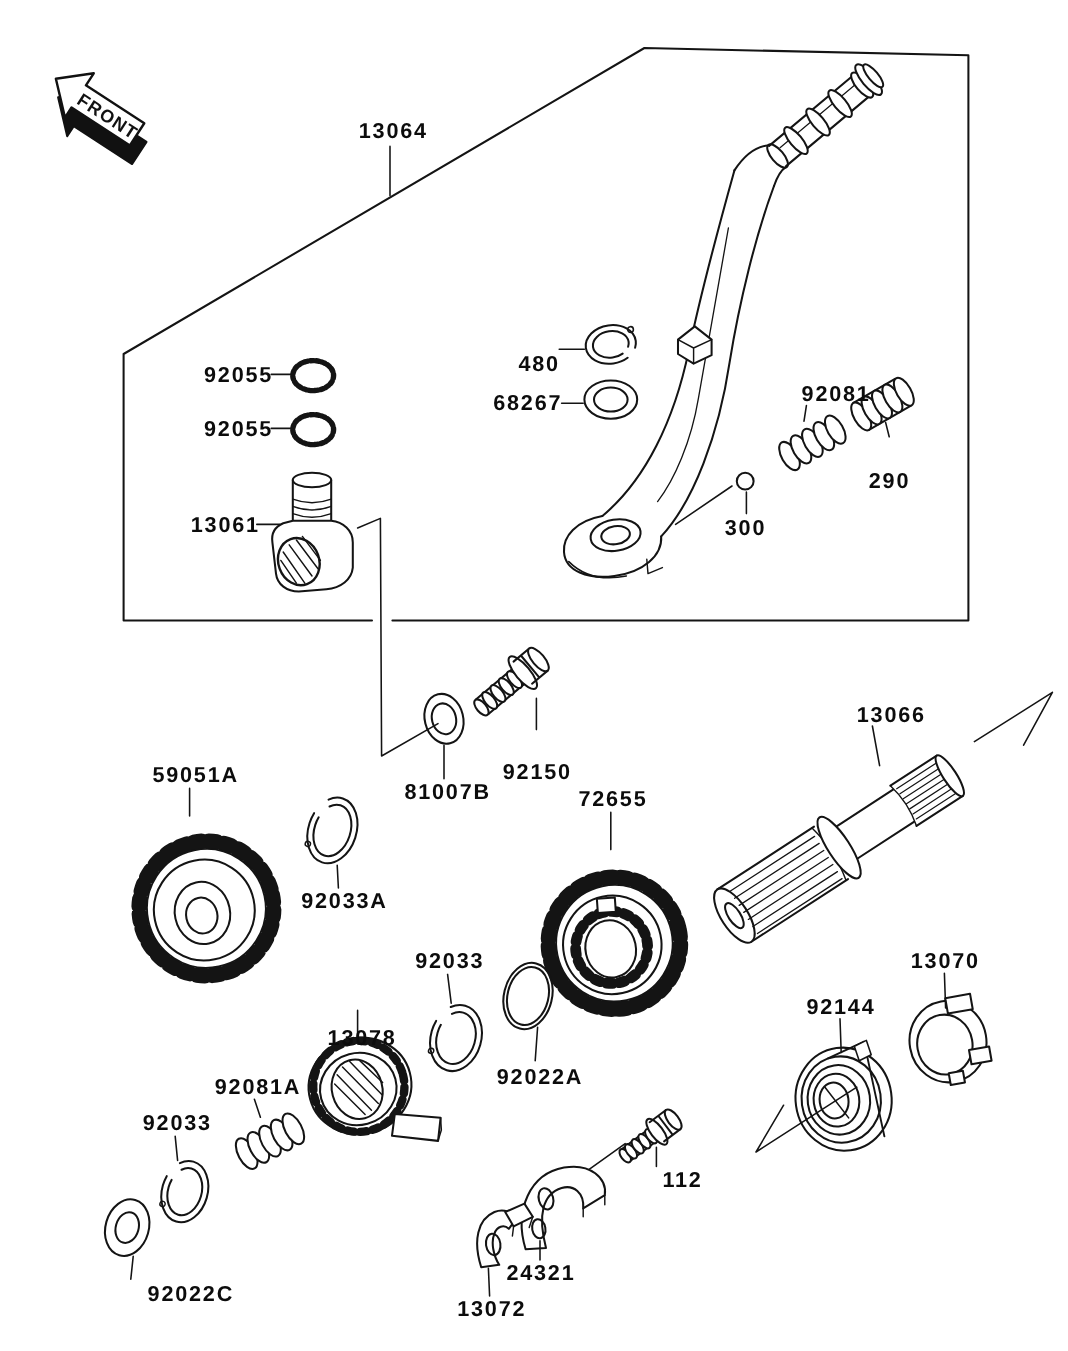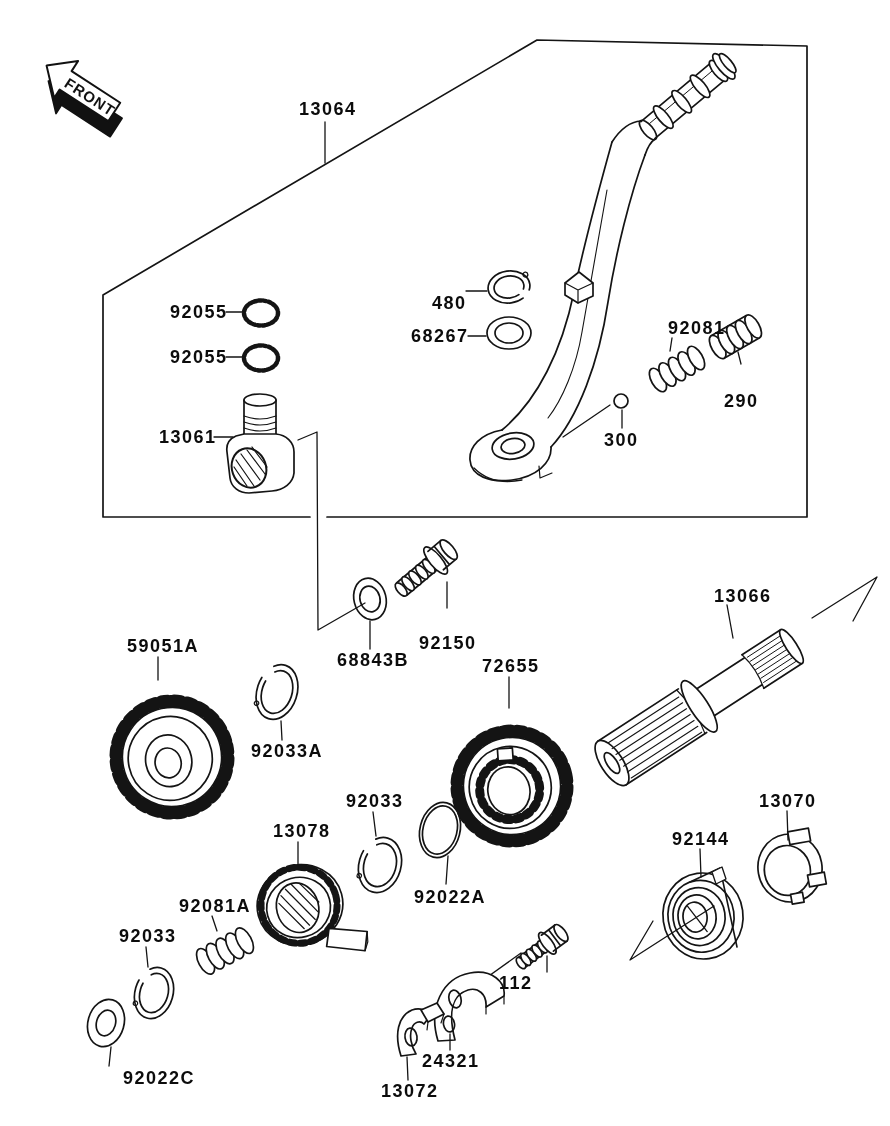--- a/index.html
+++ b/index.html
@@ -276,31 +276,31 @@
       <div class="part-label" style="left: 299px; top: 100px;">13064</div>
       <div class="part-label" style="left: 170px; top: 303px;">92055</div>
       <div class="part-label" style="left: 170px; top: 348px;">92055</div>
       <div class="part-label" style="left: 159px; top: 428px;">13061</div>
       <div class="part-label" style="left: 432px; top: 294px;">480</div>
       <div class="part-label" style="left: 411px; top: 327px;">68267</div>
       <div class="part-label" style="left: 668px; top: 319px;">92081</div>
       <div class="part-label" style="left: 724px; top: 366px; margin-top: 26px;">290</div>
       <div class="part-label" style="left: 604px; top: 431px;">300</div>
       <div class="part-label" style="left: 419px; top: 608px; margin-top: 26px;">92150</div>
-      <div class="part-label" style="left: 337px; top: 651px;">68843B</div>
+      <div class="part-label" style="left: 337px; top: 651px;">81007B</div>
       <div class="part-label" style="left: 127px; top: 637px;">59051A</div>
       <div class="part-label" style="left: 251px; top: 742px;">92033A</div>
       <div class="part-label" style="left: 482px; top: 657px;">72655</div>
       <div class="part-label" style="left: 702px; top: 587px; margin-left: 12px;">13066</div>
       <div class="part-label" style="left: 346px; top: 792px;">92033</div>
-      <div class="part-label" style="left: 273px; top: 822px;">13078</div>
+      <div class="part-label" style="left: 273px; top: 856px;">13078</div>
       <div class="part-label" style="left: 414px; top: 888px;">92022A</div>
       <div class="part-label" style="left: 179px; top: 897px;">92081A</div>
       <div class="part-label" style="left: 119px; top: 927px;">92033</div>
       <div class="part-label" style="left: 79px; top: 1069px; margin-left: 44px;">92022C</div>
-      <div class="part-label" style="left: 499px; top: 974px;">112</div>
+      <div class="part-label" style="left: 552px; top: 974px;">112</div>
       <div class="part-label" style="left: 422px; top: 1052px;">24321</div>
       <div class="part-label" style="left: 381px; top: 1082px;">13072</div>
       <div class="part-label" style="left: 672px; top: 830px;">92144</div>
       <div class="part-label" style="left: 759px; top: 792px;">13070</div>
     </div>
 
 </div>
 
 </body></html>

